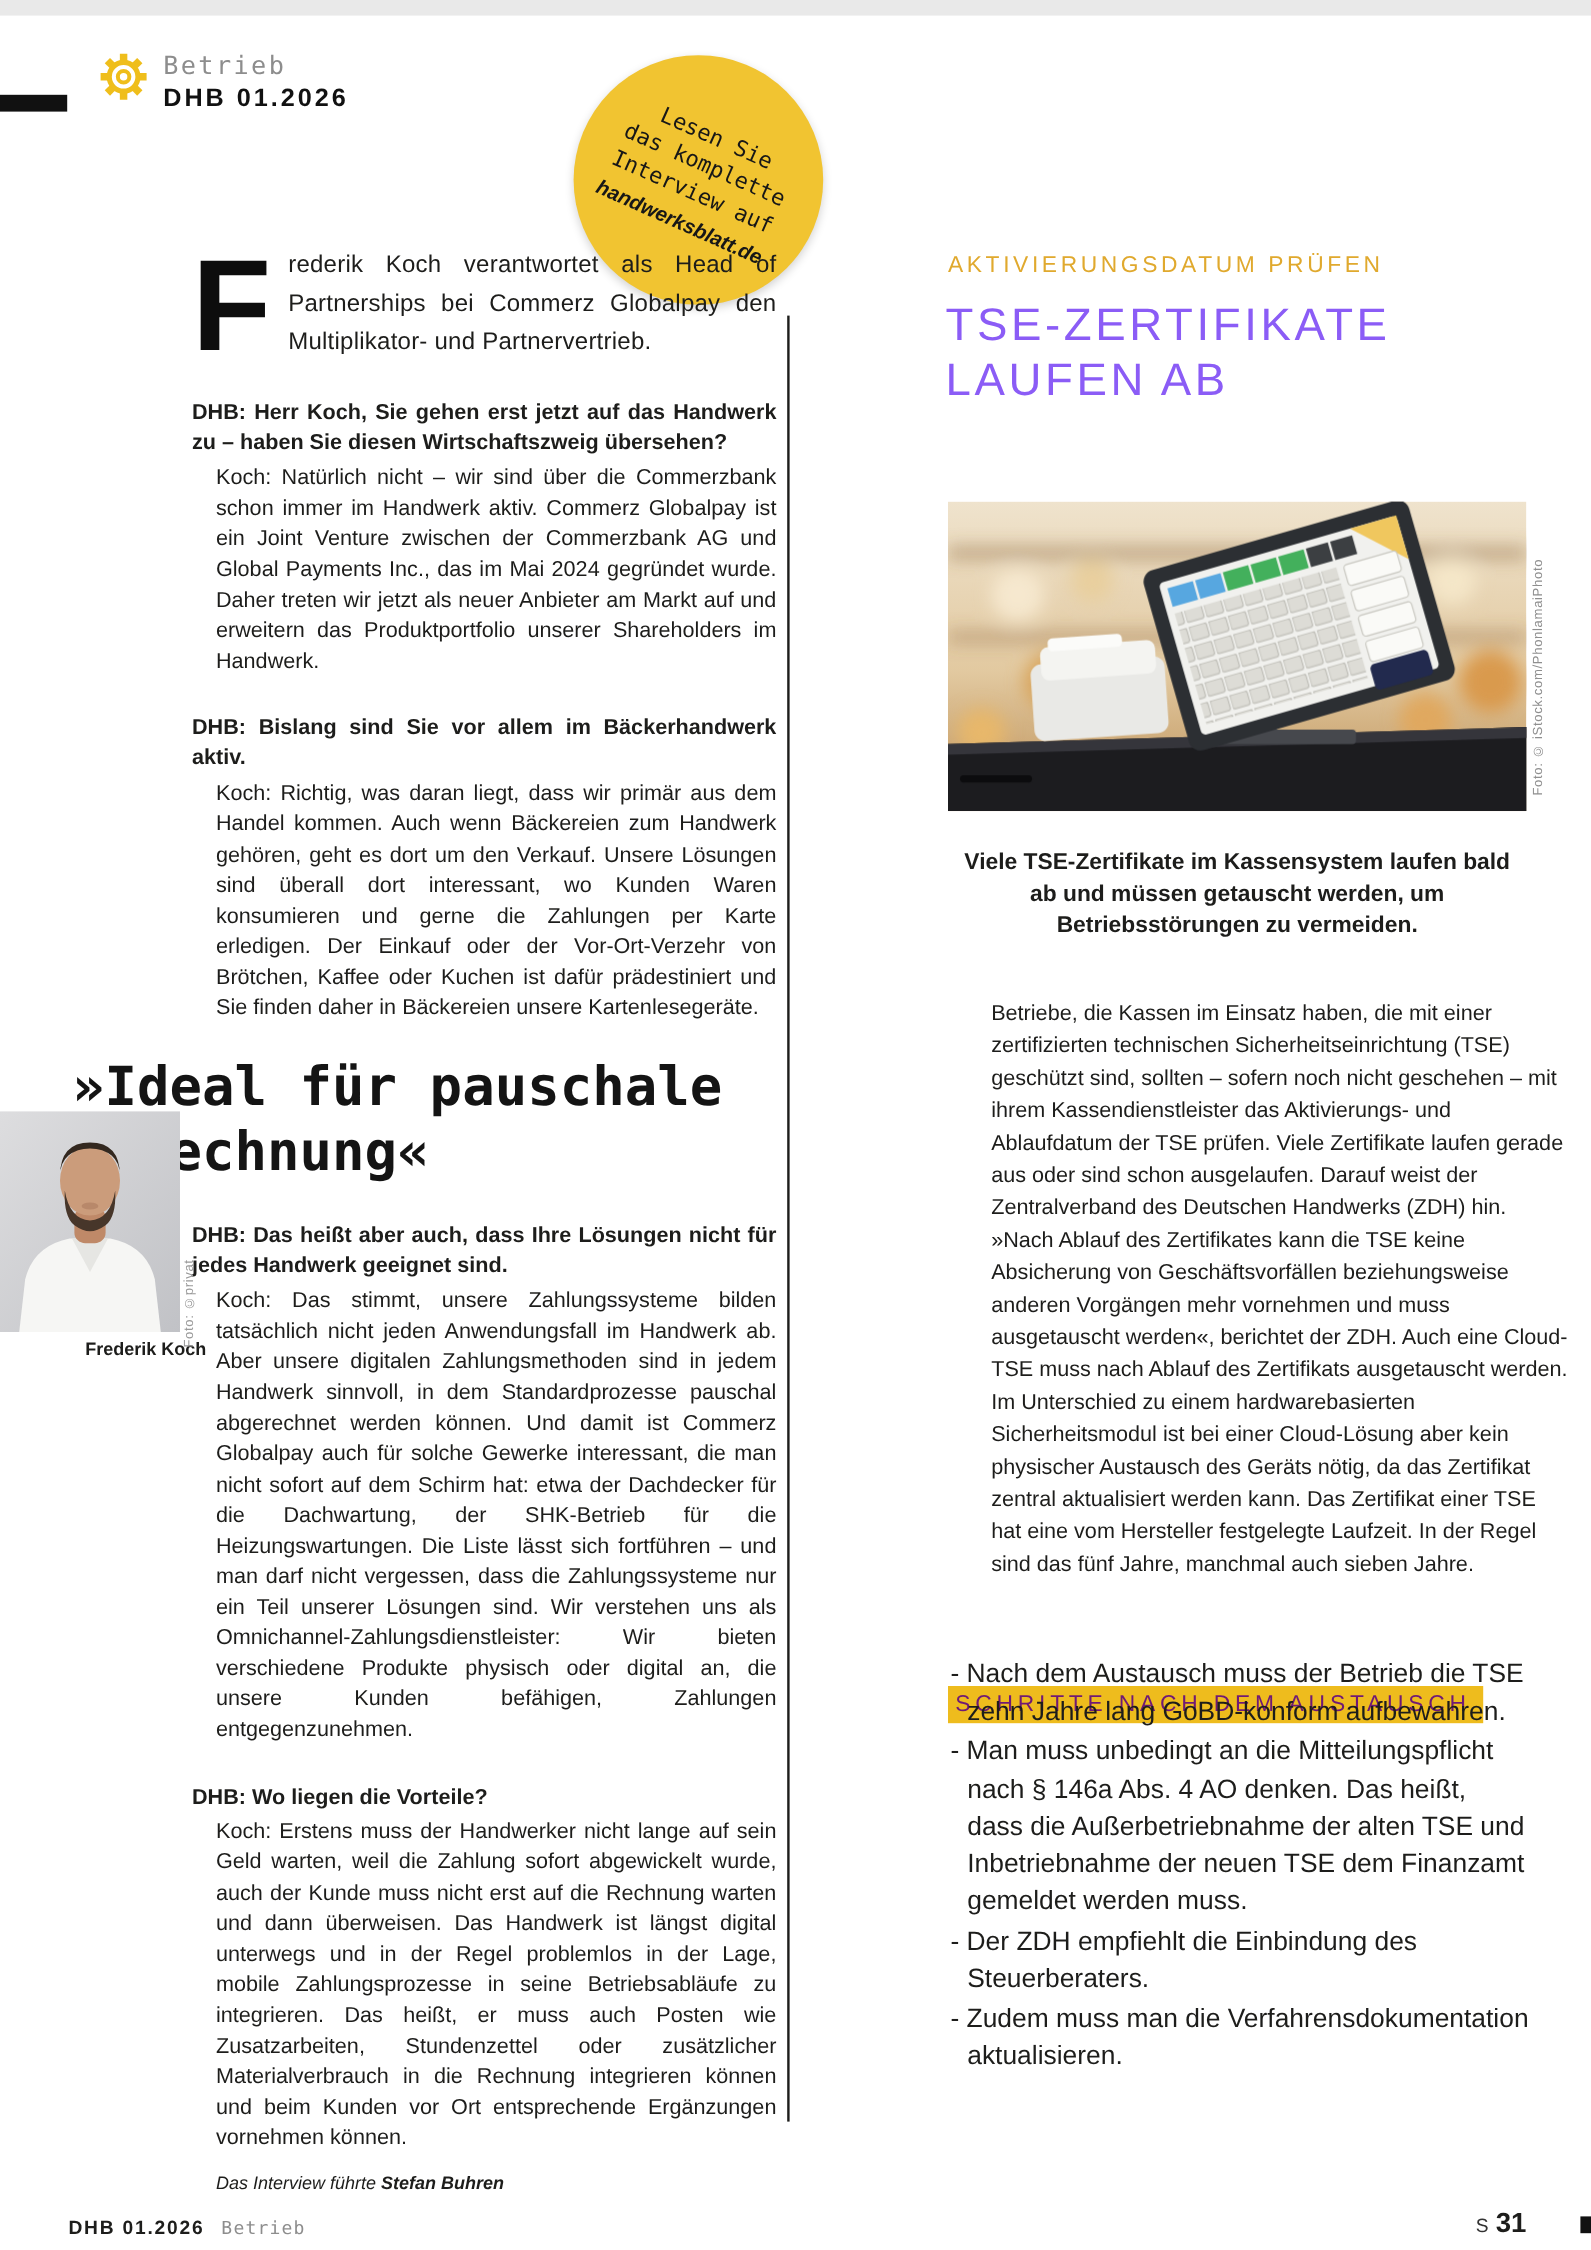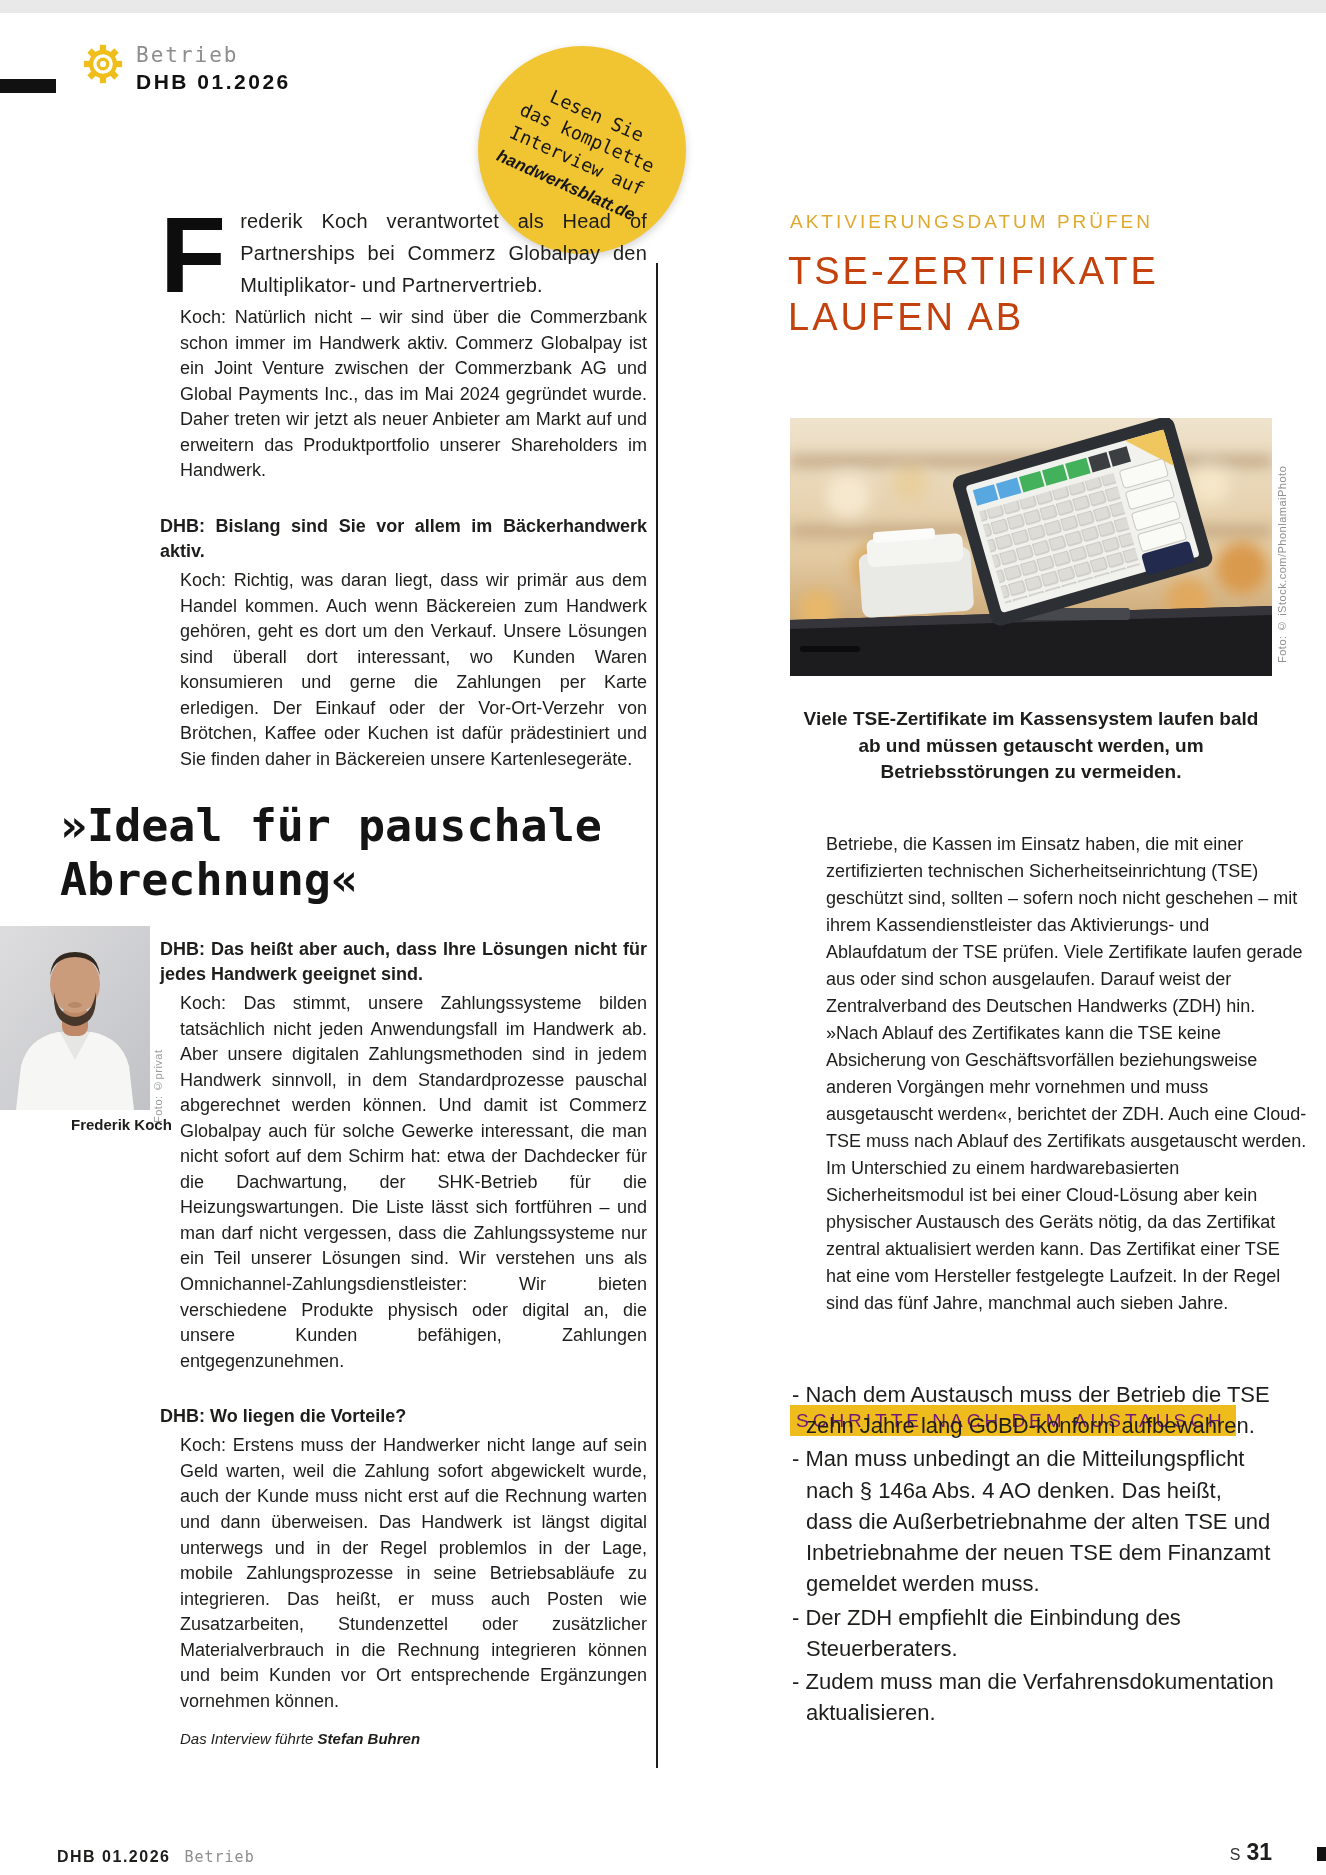--- a/index.html
+++ b/index.html
@@ -43,21 +43,21 @@
   .photo-credit-vert {
     position:absolute; font-size:11px; color:#9a9a9a;
     writing-mode:vertical-rl; transform:rotate(180deg); letter-spacing:.5px;
   }
   .credit-privat { left:152px; top:1000px; height:110px; }
   .credit-istock { left:1276px; top:420px; height:230px; color:#8f8f8f; }
   
   .divider { position:absolute; left:656px; top:250px; width:2px; height:1505px; background:#1d1d1b; }
   
   .kicker { position:absolute; left:790px; top:198px; font-size:19px; letter-spacing:3px; color:#e0a92e; }
-  .headline { position:absolute; left:788px; top:236px; font-size:38px; letter-spacing:3px; line-height:1.2; color:#c2410c; }
+  .headline { position:absolute; left:788px; top:236px; font-size:38px; letter-spacing:3px; line-height:1.2; color:#8b5cf6; }
   .article-photo { position:absolute; left:790px; top:405px; width:482px; height:258px; }
   .lead { position:absolute; left:790px; top:693px; width:482px; font-weight:bold; font-size:19px; line-height:1.4;text-align:center; }
   .article-body { position:absolute; left:826px; top:818px; width:482px; font-size:18px; line-height:1.5; }
   .box-title-wrap { position:absolute; left:790px; top:1392px; }
   .box-title { display:inline-block; background:#eebc1d; color:#701a75; font-size:19px; letter-spacing:4px; padding:5px 10px 4px 6px; }
   .bullets { position:absolute; left:792px; top:1366px; width:482px; font-size:22px; line-height:1.42; }
   .bullet { padding-left:14px; text-indent:-14px; margin-bottom:2px; }
   .bullet::before { content:"- "; }
   
   .footer-left { position:absolute; left:57px; top:1835px; display:flex; align-items:baseline; gap:14px; }
@@ -104,20 +104,21 @@
       <div class="badge-line">Lesen Sie</div>
       <div class="badge-line">das komplette</div>
       <div class="badge-line">Interview auf</div>
       <div class="badge-url">handwerksblatt.de</div>
     </div>
   </div>
 
   <div class="col-left">
     <p class="intro"><span class="dropcap">F</span><span>rederik Koch verantwortet als Head of Partnerships bei Commerz Globalpay den Multiplikator- und Partnervertrieb.</span></p>
 
+    <p class="q">DHB: Herr Koch, Sie gehen erst jetzt auf das Handwerk zu – haben Sie diesen Wirtschaftszweig übersehen?</p>
     <p class="a">Koch: Natürlich nicht – wir sind über die Commerzbank schon immer im Handwerk aktiv. Commerz Globalpay ist ein Joint Venture zwischen der Commerzbank AG und Global Payments Inc., das im Mai 2024 gegründet wurde. Daher treten wir jetzt als neuer Anbieter am Markt auf und erweitern das Produktportfolio unserer Shareholders im Handwerk.</p>
 
     <p class="q">DHB: Bislang sind Sie vor allem im Bäckerhandwerk aktiv.</p>
     <p class="a">Koch: Richtig, was daran liegt, dass wir primär aus dem Handel kommen. Auch wenn Bäckereien zum Handwerk gehören, geht es dort um den Verkauf. Unsere Lösungen sind überall dort interessant, wo Kunden Waren konsumieren und gerne die Zahlungen per Karte erledigen. Der Einkauf oder der Vor-Ort-Verzehr von Brötchen, Kaffee oder Kuchen ist dafür prädestiniert und Sie finden daher in Bäckereien unsere Kartenlesegeräte.</p>
 
     <div class="pullquote">»Ideal für pauschale Abrechnung«</div>
 
     <p class="q">DHB: Das heißt aber auch, dass Ihre Lösungen nicht für jedes Handwerk geeignet sind.</p>
     <p class="a">Koch: Das stimmt, unsere Zahlungssysteme bilden tatsächlich nicht jeden Anwendungsfall im Handwerk ab. Aber unsere digitalen Zahlungsmethoden sind in jedem Handwerk sinnvoll, in dem Standardprozesse pauschal abgerechnet werden können. Und damit ist Commerz Globalpay auch für solche Gewerke interessant, die man nicht sofort auf dem Schirm hat: etwa der Dachdecker für die Dachwartung, der SHK-Betrieb für die Heizungswartungen. Die Liste lässt sich fortführen – und man darf nicht vergessen, dass die Zahlungssysteme nur ein Teil unserer Lösungen sind. Wir verstehen uns als Omnichannel-Zahlungsdienstleister: Wir bieten verschiedene Produkte physisch oder digital an, die unsere Kunden befähigen, Zahlungen entgegenzunehmen.</p>
 

